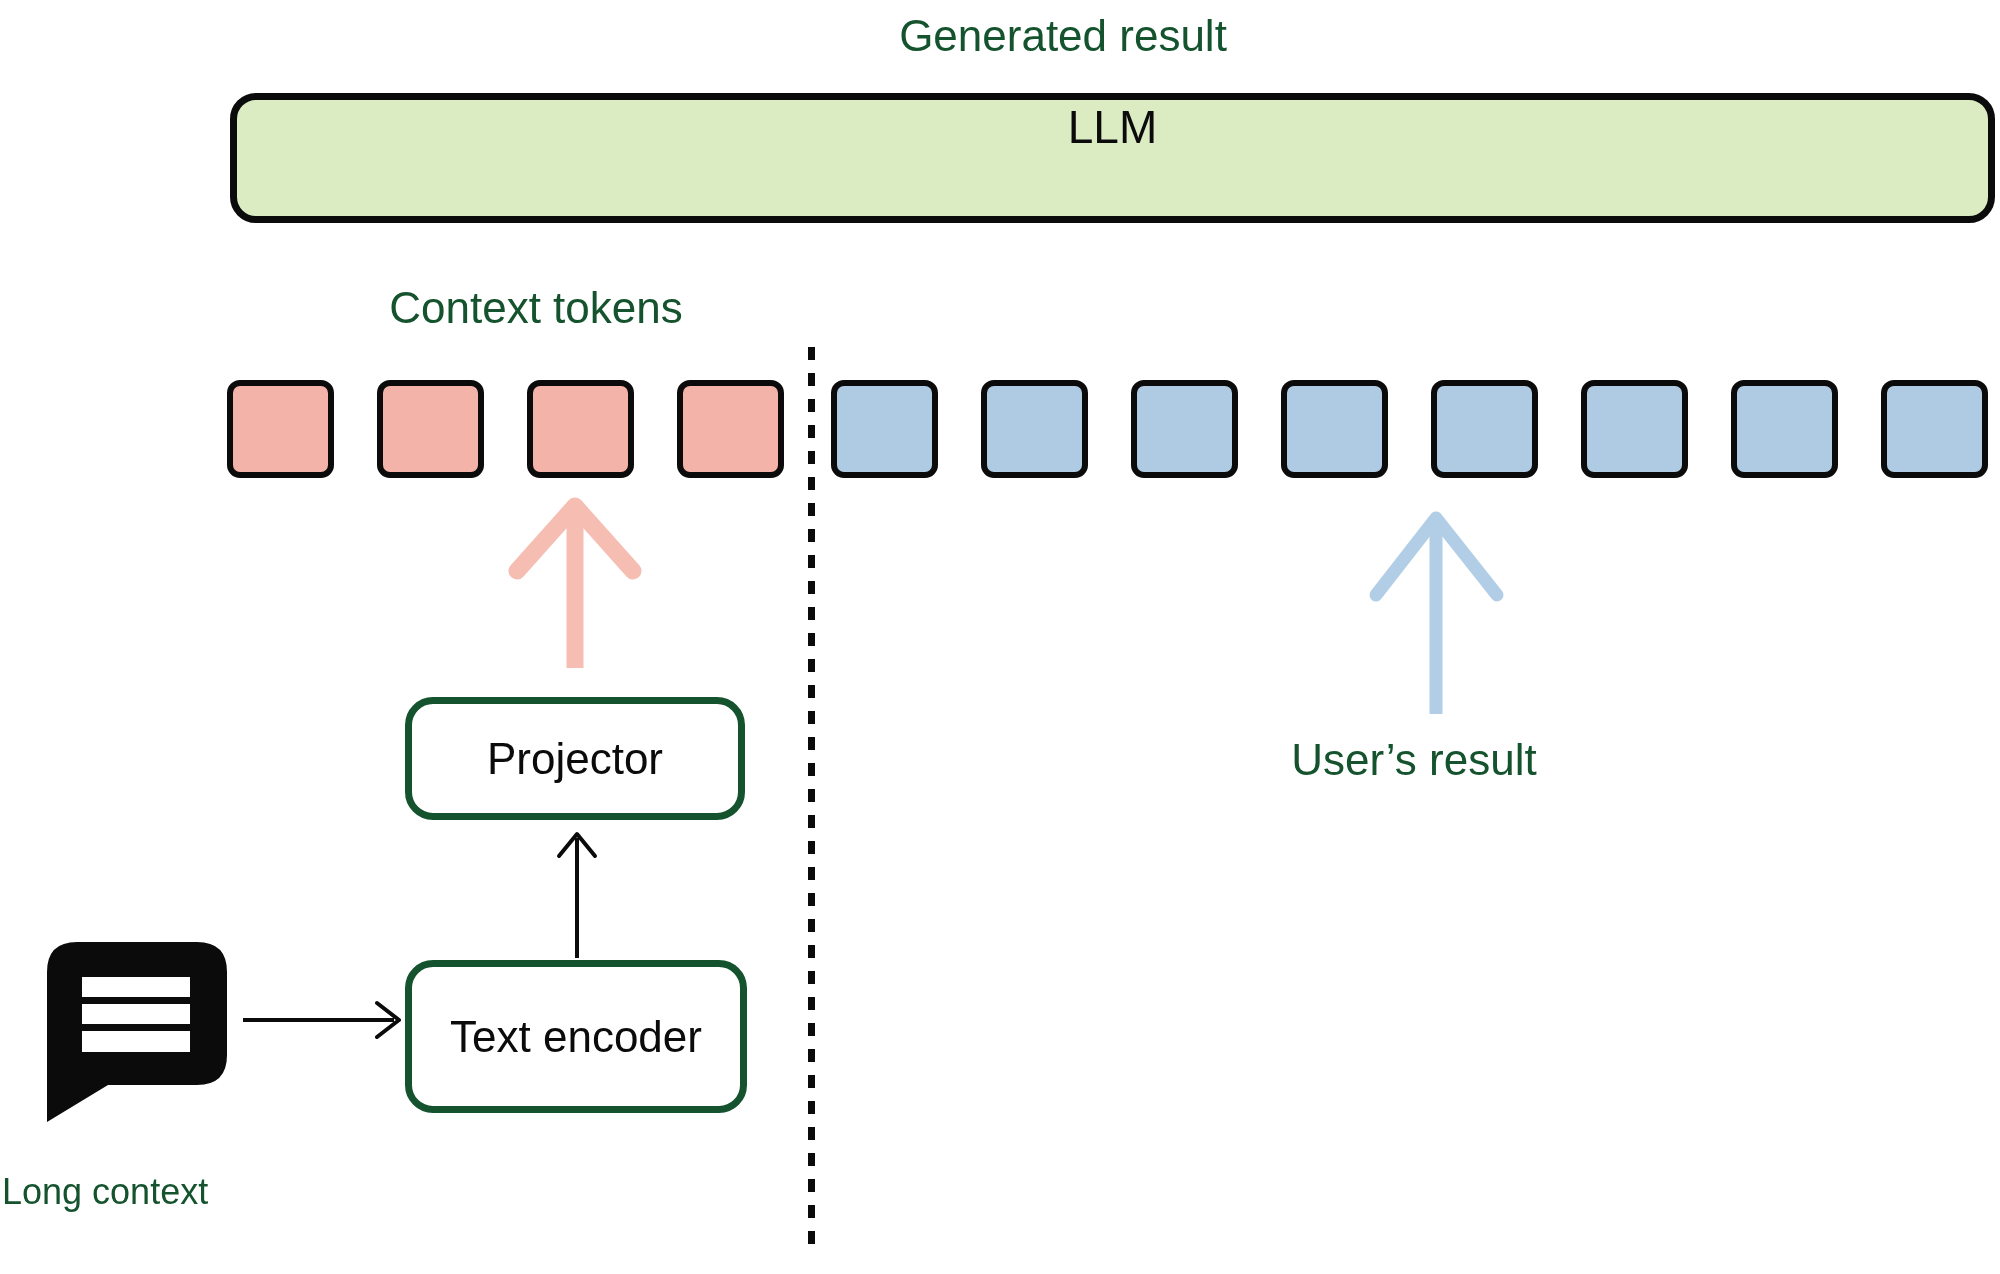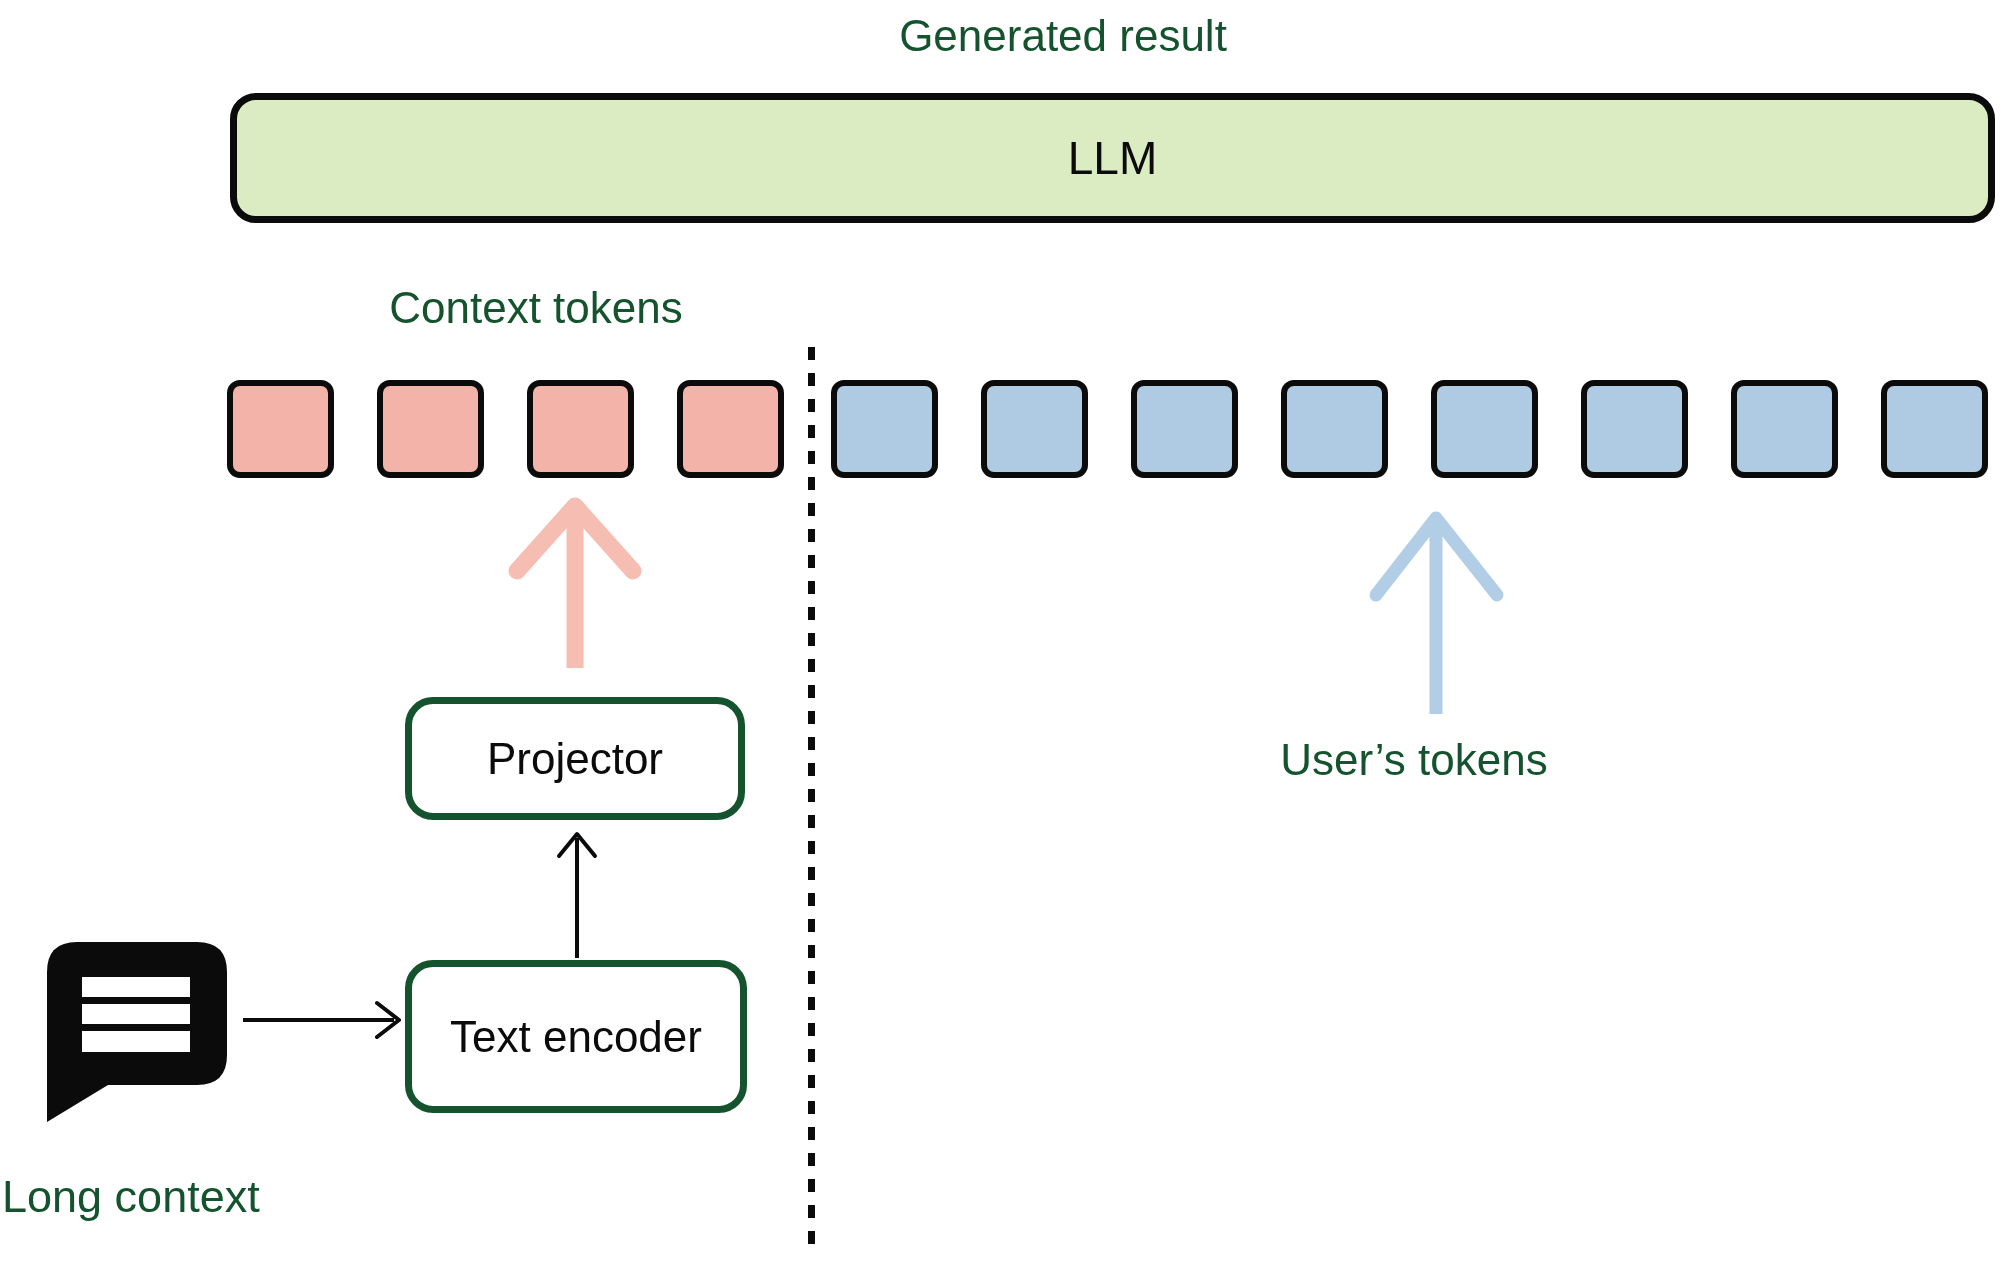--- a/index.html
+++ b/index.html
@@ -21,21 +21,21 @@
   }
   .centered { text-align: center; }
 
   .llm-box {
     position: absolute;
     left: 230px; top: 93px;
     width: 1765px; height: 130px;
     box-sizing: border-box;
     border: 7px solid #0b0b0b;
     border-radius: 26px;
-    display: flex; align-items: center; justify-content: center;
+    display: flex; justify-content: center;
     font-size: 46px;
   }
 
   .token-row {
     position: absolute;
     top: 380px;
     display: flex;
     gap: 43px;
   }
   .row-context { left: 227px; }
@@ -140,17 +140,17 @@
   </svg>
 
   <div class="node-box projector-box">
     <span>Projector</span>
   </div>
 
   <div class="node-box encoder-box">
     <span>Text encoder</span>
   </div>
 
-  <div class="txt-label" style="left:2px; top:1172px; font-size:45px;">Long context</div>
+  <div class="txt-label" style="left:2px; top:1172px; font-size:36px;">Long context</div>
 
-  <div class="txt-label centered" style="left:1214px; top:736px; width:400px;">User’s tokens</div>
+  <div class="txt-label centered" style="left:1214px; top:736px; width:400px;">User’s result</div>
 
 </div>
 
 </body></html>

